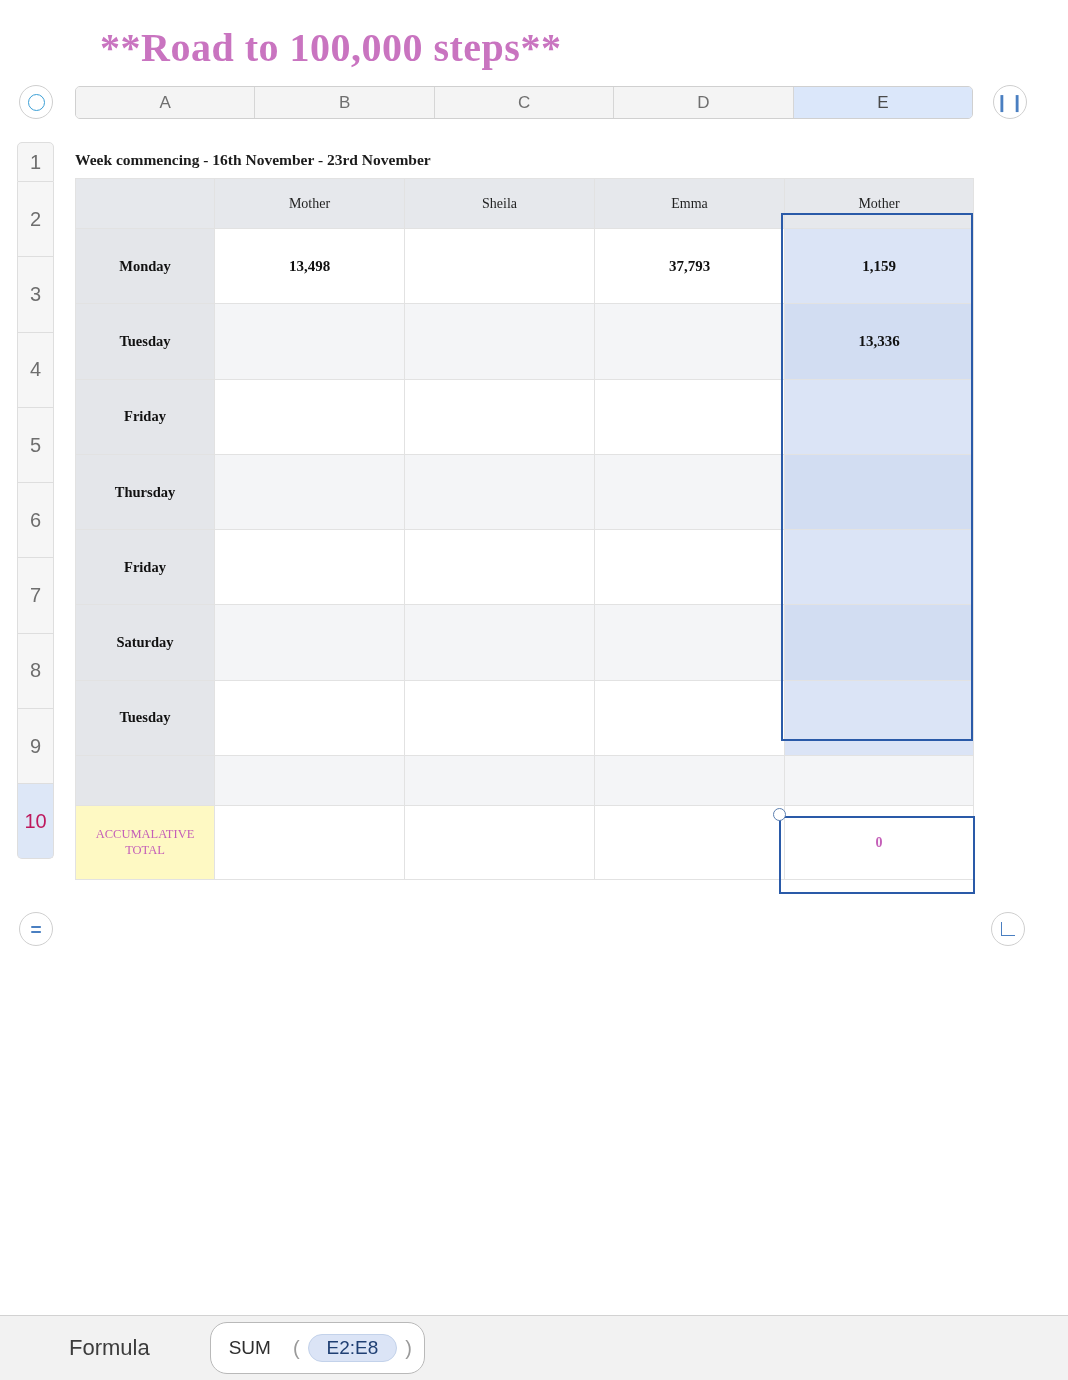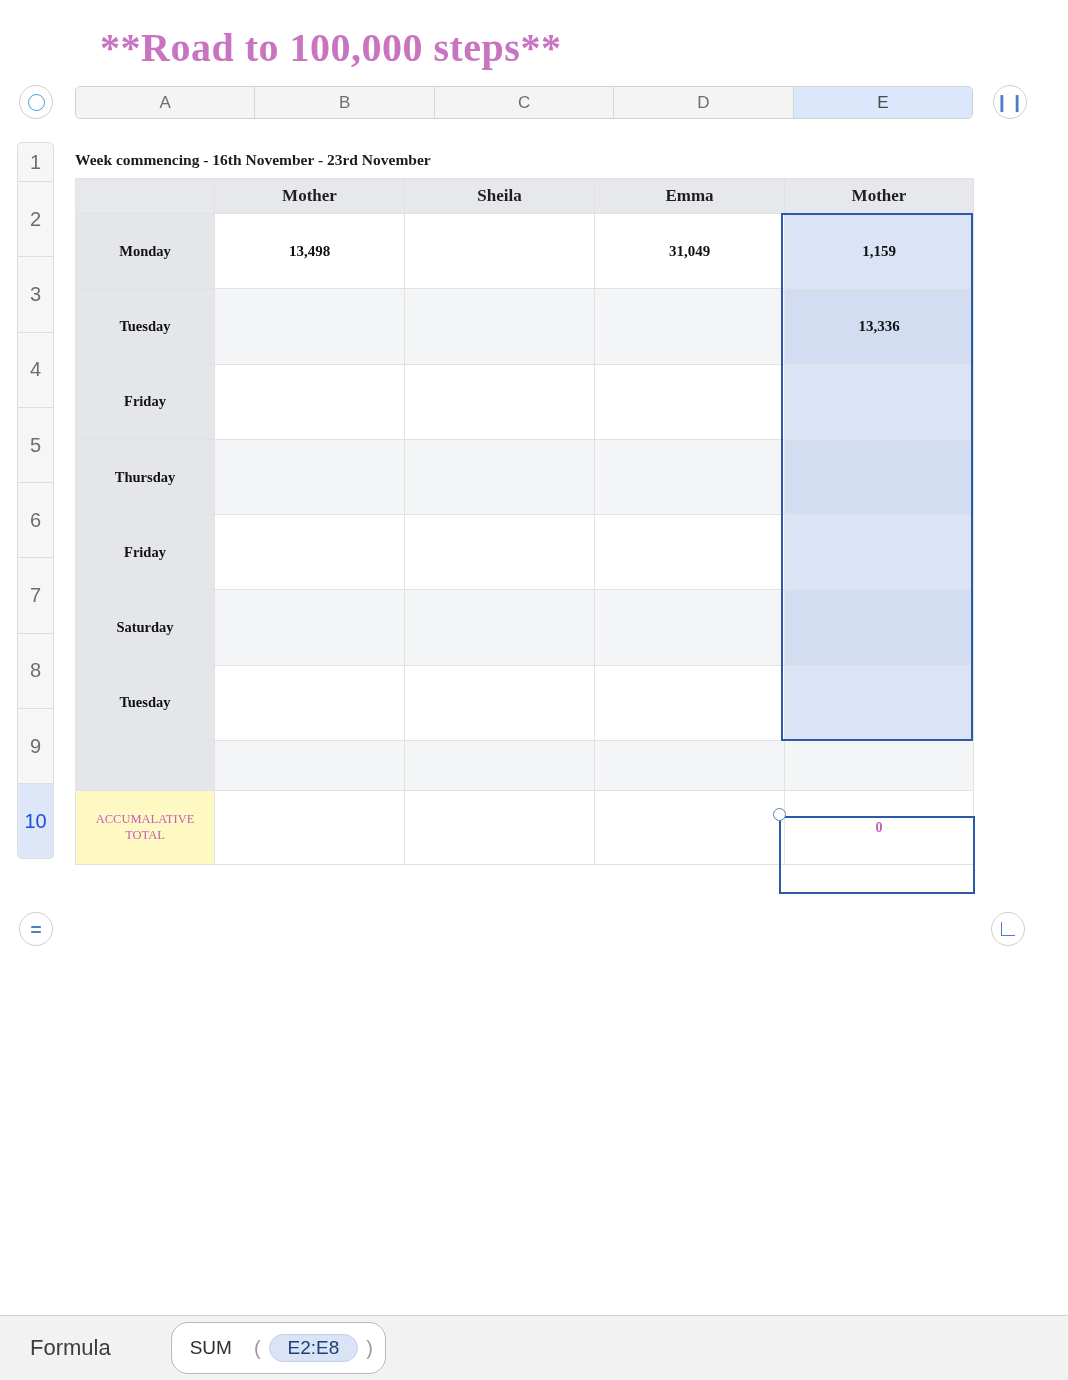--- a/index.html
+++ b/index.html
@@ -124,21 +124,21 @@
   }
   .row-num:first-child {
     border-top: 1px solid #dedede;
     border-radius: 5px 5px 0 0;
     height: 40px;
   }
   .row-num.tall { height: 75.3px; }
   .row-num:last-child {
     border-radius: 0 0 5px 5px;
     background: #dde7f7;
-    color: #1d4ed8;
+    color: #be185d;
   }
 
   
   .sheet-caption {
     position: absolute;
     left: 75px;
     top: 151px;
     font-family: "Liberation Serif", serif;
     font-weight: bold;
     font-size: 15.5px;
@@ -159,26 +159,26 @@
     box-sizing: border-box;
     padding: 0;
   }
   .grid col.c-a { width: 139px; }
   .grid col.c-b { width: 190px; }
   .grid col.c-c { width: 190px; }
   .grid col.c-d { width: 190px; }
   .grid col.c-e { width: 189px; }
 
   .hdr-row td {
-    height: 35px;
+    height: 50px;
     background: #e6e8ec;
     text-align: center;
     font-family: "Liberation Serif", serif;
-    font-weight: bold;
-    font-size: 17px;
+    font-weight: normal;
+    font-size: 14px;
     color: #1f1f1f;
   }
   .hdr-row td.corner { background: #e6e8ec; }
 
   .day-cell {
     height: 75.3px;
     background: #e4e6ea;
     text-align: center;
     font-family: "Liberation Serif", serif;
     font-weight: bold;
@@ -260,20 +260,21 @@
     position: absolute;
     left: 0;
     bottom: 0;
     width: 1068px;
     height: 65px;
     background: #f2f2f2;
     border-top: 1px solid #d2d2d2;
     display: flex;
     align-items: center;
     box-sizing: border-box;
+    padding-left: 39px;
   }
   .formula-label {
     margin-left: 30px;
     font-size: 22px;
     color: #3c3c3c;
   }
   .token-group {
     margin-left: 60px;
     display: flex;
     align-items: center;
@@ -359,21 +360,21 @@
         <td>Mother</td>
         <td>Sheila</td>
         <td>Emma</td>
         <td>Mother</td>
       </tr>
 
       <tr>
         <td class="day-cell">Monday</td>
         <td class="data-cell">13,498</td>
         <td class="data-cell"></td>
-        <td class="data-cell">31,049</td>
+        <td class="data-cell">37,793</td>
         <td class="data-cell sel-cell">1,159</td>
       </tr>
 
       <tr class="alt">
         <td class="day-cell">Tuesday</td>
         <td class="data-cell"></td>
         <td class="data-cell"></td>
         <td class="data-cell"></td>
         <td class="data-cell sel-cell">13,336</td>
       </tr>

